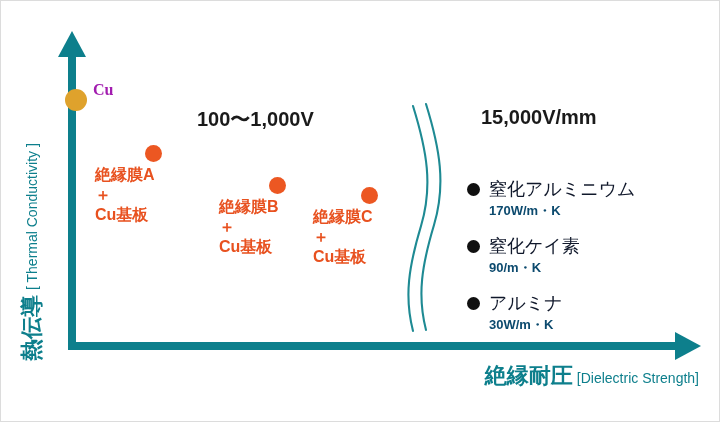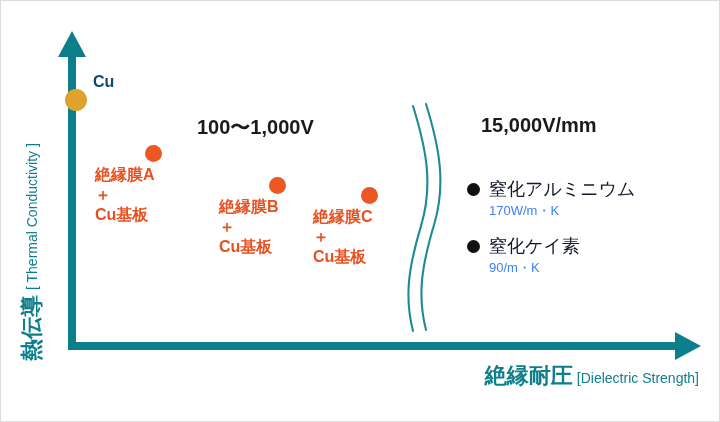--- a/index.html
+++ b/index.html
@@ -82,24 +82,25 @@
     left: 64px;
     top: 88px;
     width: 22px;
     height: 22px;
     border-radius: 50%;
     background: #dfa22c;
   }
   .cu-label {
     position: absolute;
     left: 92px;
-    top: 72px;
+    top: 80px;
     font-size: 16px;
     font-weight: 700;
-    color: #0c4a6e;
+    color: #a21caf;
+    font-family: Liberation Serif, serif;
   }
 
   
   .film-group {
     position: absolute;
     text-align: left;
     color: #e8511f;
     white-space: nowrap;
   }
   .film-dot {
@@ -124,21 +125,20 @@
   #film-b { left: 218px; top: 176px; width: 116px; }
   #film-c { left: 312px; top: 186px; width: 112px; }
 
   
   .voltage-caption {
     position: absolute;
     font-size: 20px;
     font-weight: 700;
     color: #1a1a1a;
     white-space: nowrap;
-    margin-top: 8px;
   }
   #voltage-left  { left: 196px; top: 105px; }
   #voltage-right { left: 480px; top: 105px; }
 
   
   #legend {
     position: absolute;
     left: 466px;
     top: 176px;
     width: 230px;
@@ -157,22 +157,22 @@
     flex: 0 0 auto;
     margin-right: 9px;
   }
   .legend-name {
     font-size: 18px;
     font-weight: 400;
     color: #0f172a;
   }
   .legend-value {
     font-size: 13px;
-    font-weight: 400;
-    color: #3b82f6;
+    font-weight: 700;
+    color: #0c4a6e;
     margin-left: 22px;
     margin-top: 1px;
     white-space: nowrap;
   }
 </style>
 </head>
 <body>
 
 <div id="chart-root">
 
@@ -237,16 +237,23 @@
     </div>
 
     <div class="legend-item">
       <div class="legend-head">
         <span class="legend-bullet"></span>
         <span class="legend-name">窒化ケイ素</span>
       </div>
       <div class="legend-value">90/m・K</div>
     </div>
 
+    <div class="legend-item">
+      <div class="legend-head">
+        <span class="legend-bullet"></span>
+        <span class="legend-name">アルミナ</span>
+      </div>
+      <div class="legend-value">30W/m・K</div>
+    </div>
 
   </div>
 
 </div>
 
 </body></html>

